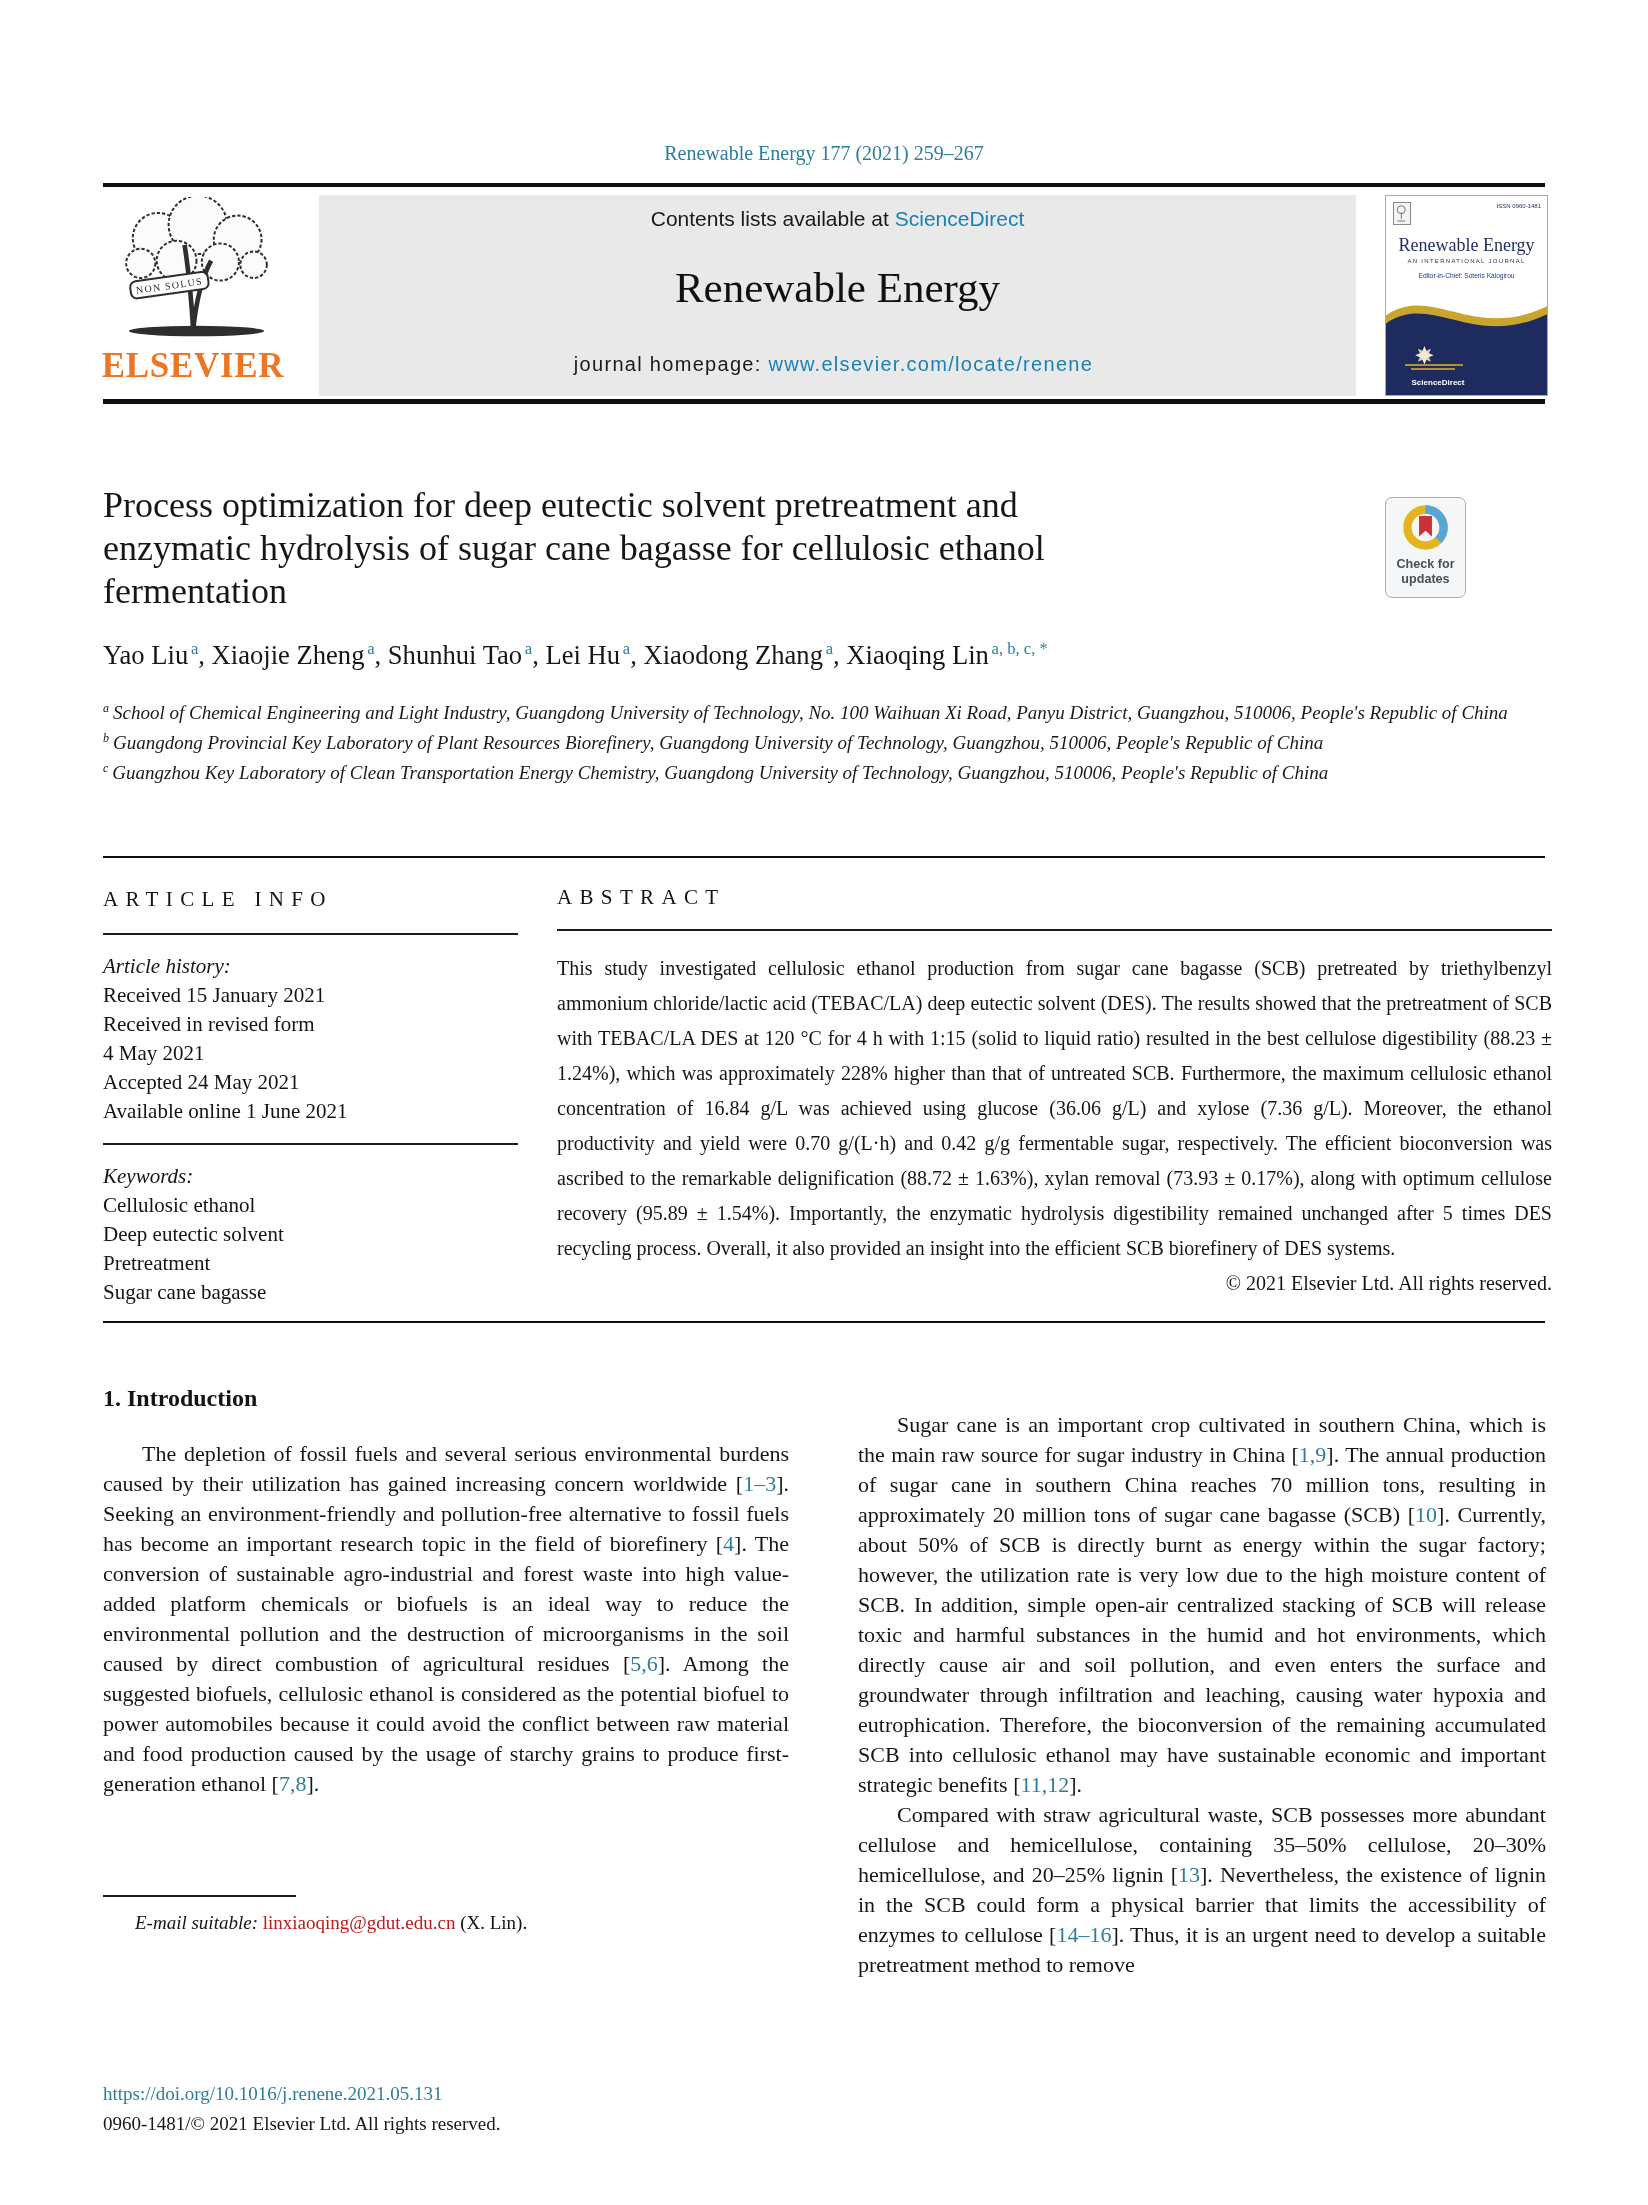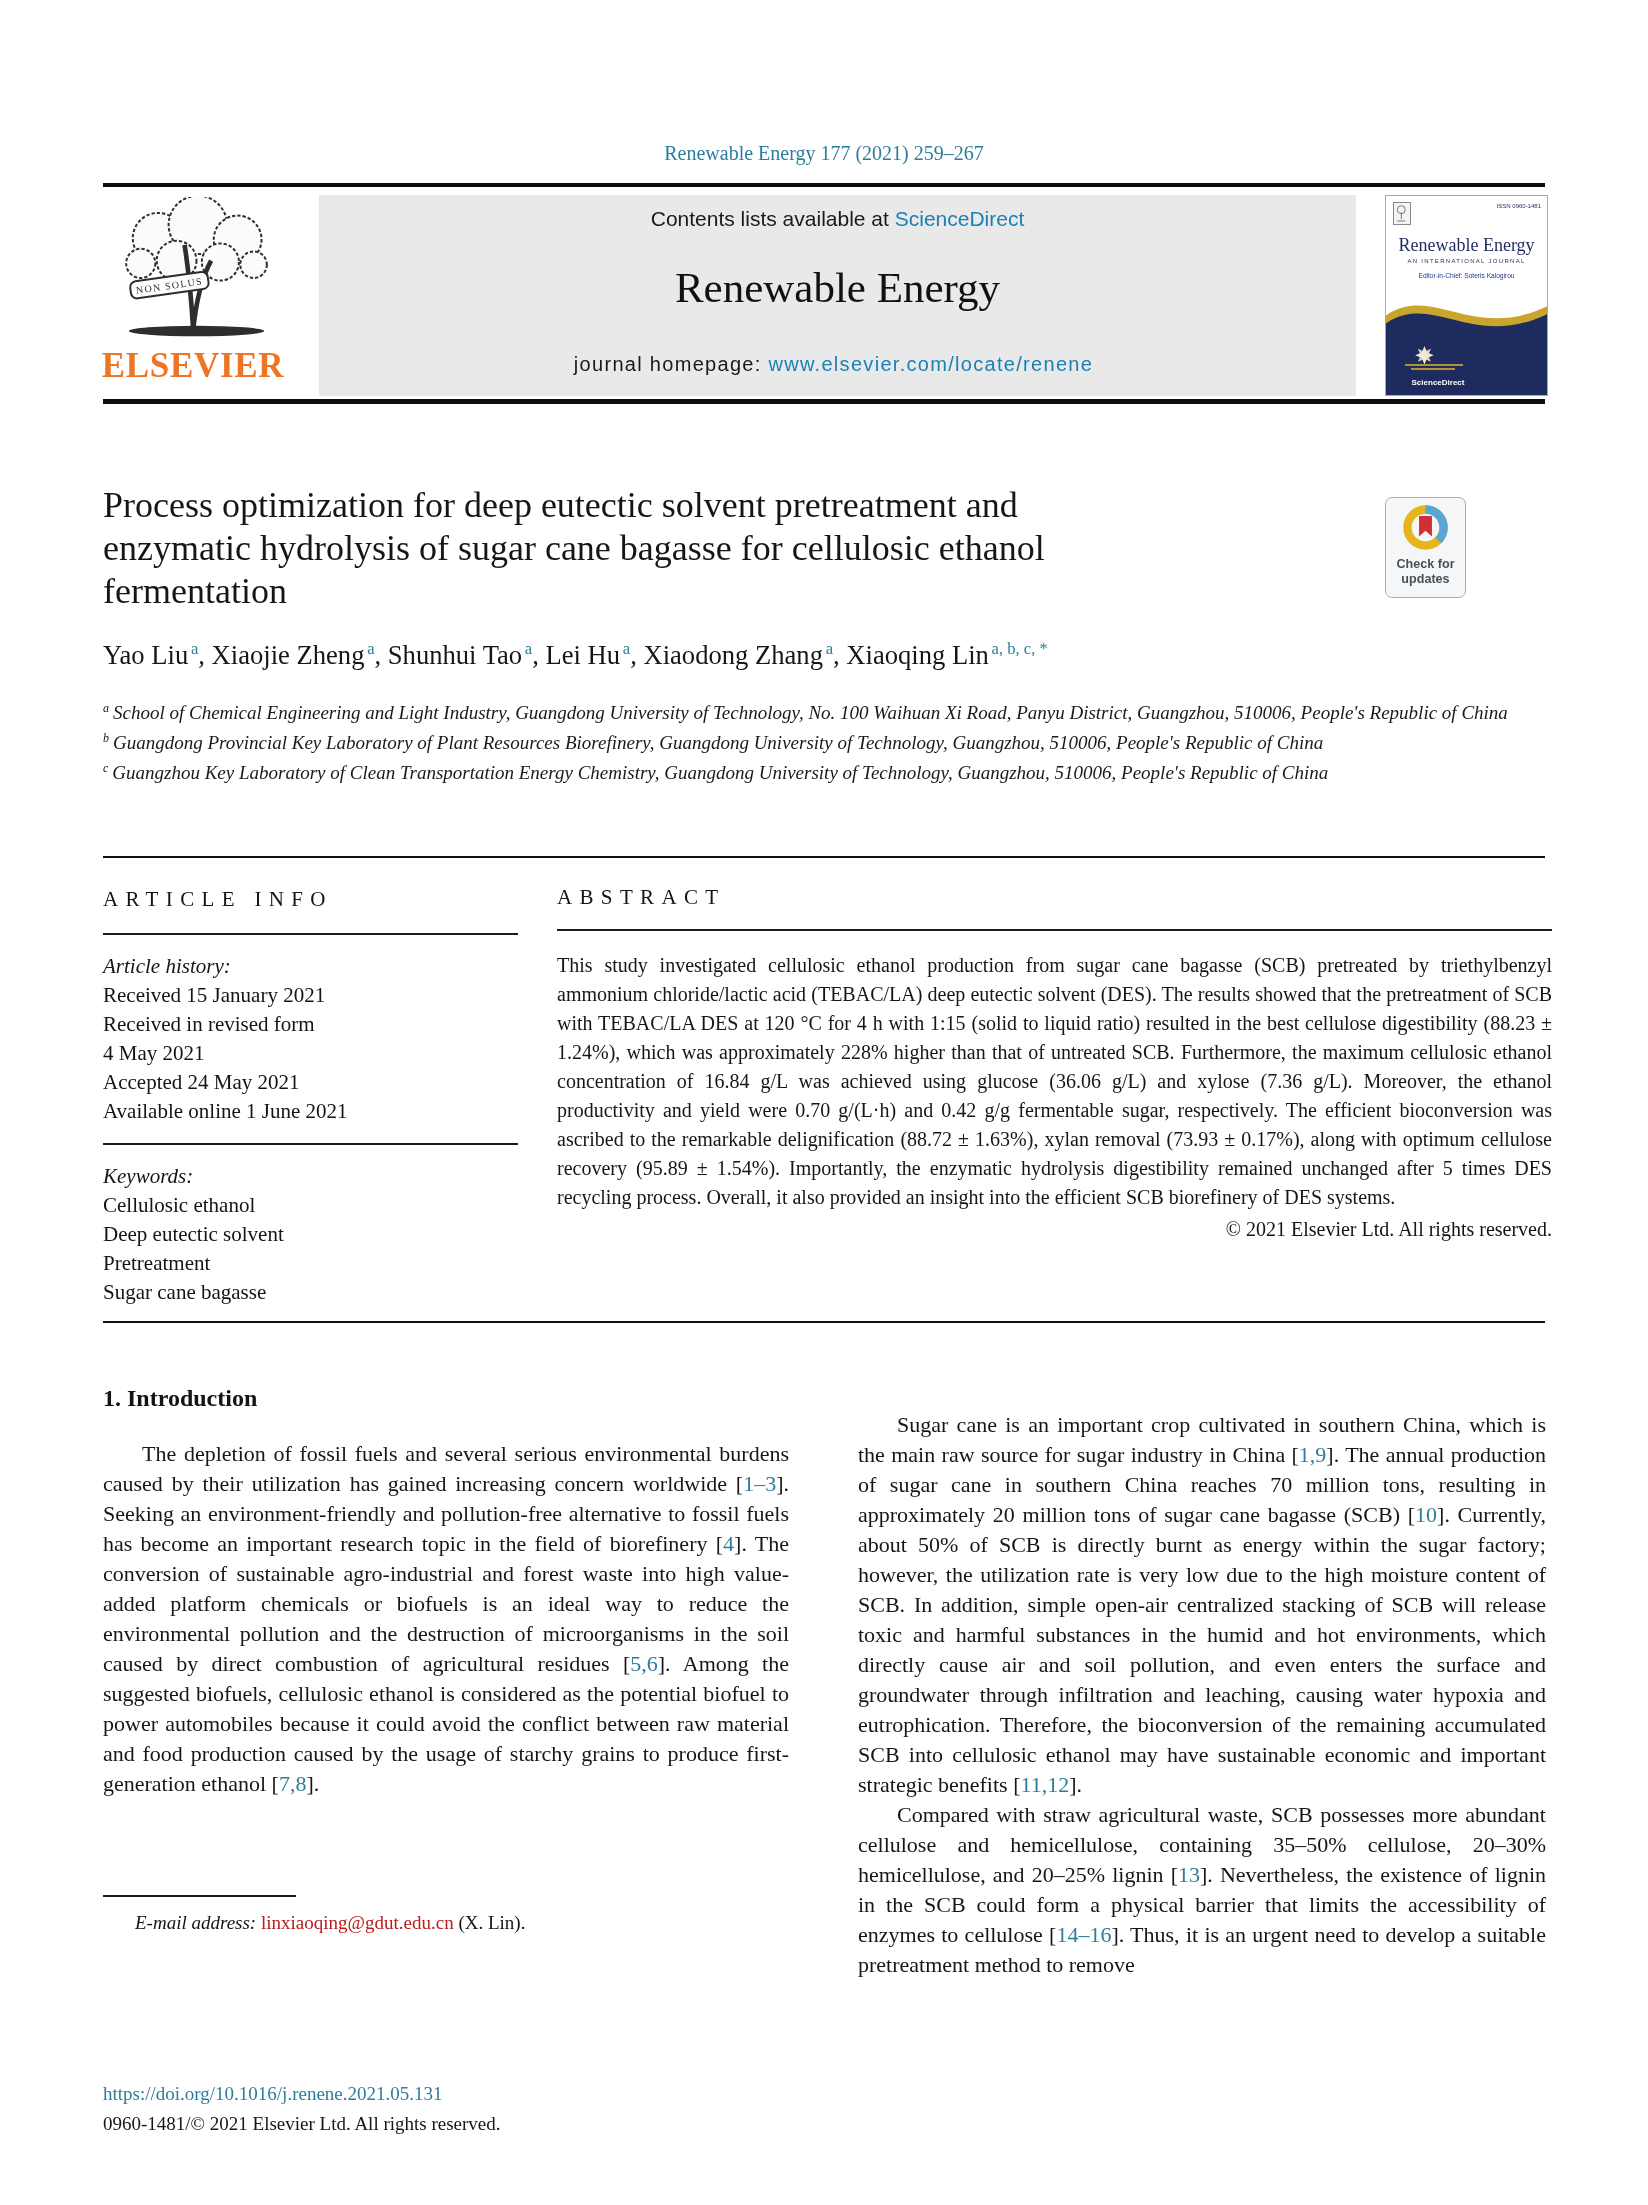--- a/index.html
+++ b/index.html
@@ -59,21 +59,21 @@
   
   .affs{left:103px;top:696px;width:1445px;font-size:19px;line-height:24.6px;font-style:italic;color:#1a1a1a;}
   .affs sup{font-size:12px;margin-right:4px;}
 
   
   .colhead{font-size:21px;letter-spacing:.35em;color:#141414;}
   .thin{background:#1c1c1c;height:2px;}
   .info-col{left:103px;top:885px;width:415px;font-size:21px;line-height:29px;}
   .info-col .lbl{font-style:italic;}
   .abs-col{left:557px;top:885px;width:995px;}
-  .abs-text{font-size:20px;line-height:29px;text-align:justify;color:#161616;}
+  .abs-text{font-size:20px;line-height:35px;text-align:justify;color:#161616;}
   .abs-copy{text-align:right;font-size:20px;margin-top:6px;}
 
   
   .intro-head{left:103px;top:1385px;font-size:24px;font-weight:bold;}
   .body-col{font-size:22px;line-height:30px;text-align:justify;color:#161616;}
   .body-col p{margin:0;text-indent:39px;}
   .col-left{left:103px;top:1439px;width:686px;}
   .col-right{left:858px;top:1410px;width:688px;}
   .cite{color:#2c7d9d;}
 
@@ -219,21 +219,21 @@
   </div>
 
   <div class="abs body-col col-right">
     <p>Sugar cane is an important crop cultivated in southern China, which is the main raw source for sugar industry in China [<span class="cite">1,9</span>]. The annual production of sugar cane in southern China reaches 70 million tons, resulting in approximately 20 million tons of sugar cane bagasse (SCB) [<span class="cite">10</span>]. Currently, about 50% of SCB is directly burnt as energy within the sugar factory; however, the utilization rate is very low due to the high moisture content of SCB. In addition, simple open-air centralized stacking of SCB will release toxic and harmful substances in the humid and hot environments, which directly cause air and soil pollution, and even enters the surface and groundwater through infiltration and leaching, causing water hypoxia and eutrophication. Therefore, the bioconversion of the remaining accumulated SCB into cellulosic ethanol may have sustainable economic and important strategic benefits [<span class="cite">11,12</span>].</p>
     <p>Compared with straw agricultural waste, SCB possesses more abundant cellulose and hemicellulose, containing 35–50% cellulose, 20–30% hemicellulose, and 20–25% lignin [<span class="cite">13</span>]. Nevertheless, the existence of lignin in the SCB could form a physical barrier that limits the accessibility of enzymes to cellulose [<span class="cite">14–16</span>]. Thus, it is an urgent need to develop a suitable pretreatment method to remove</p>
   </div>
 
   <div class="abs fn-rule"></div>
   <div class="abs footnote">
     <p class="email-line">
-      <span class="lbl">E-mail address:</span>
+      <span class="lbl">E-mail suitable:</span>
       <span class="link">linxiaoqing@gdut.edu.cn</span><span> (X. Lin).</span>
     </p>
   </div>
 
   <div class="abs doi">https://doi.org/10.1016/j.renene.2021.05.131</div>
   <div class="abs issn-line">0960-1481/© 2021 Elsevier Ltd. All rights reserved.</div>
 
 </div>
 
 

